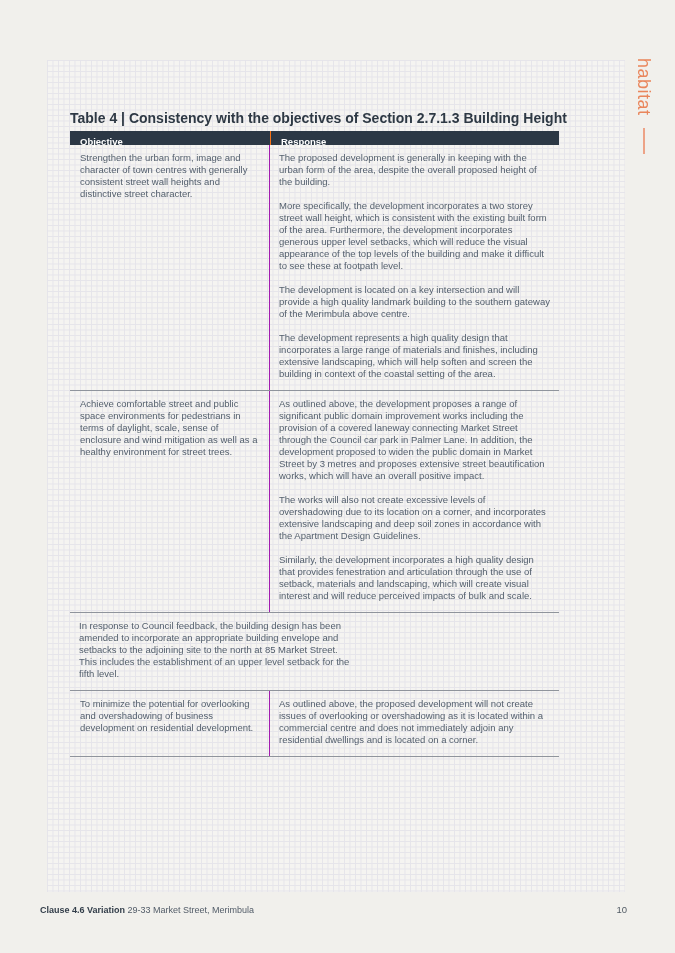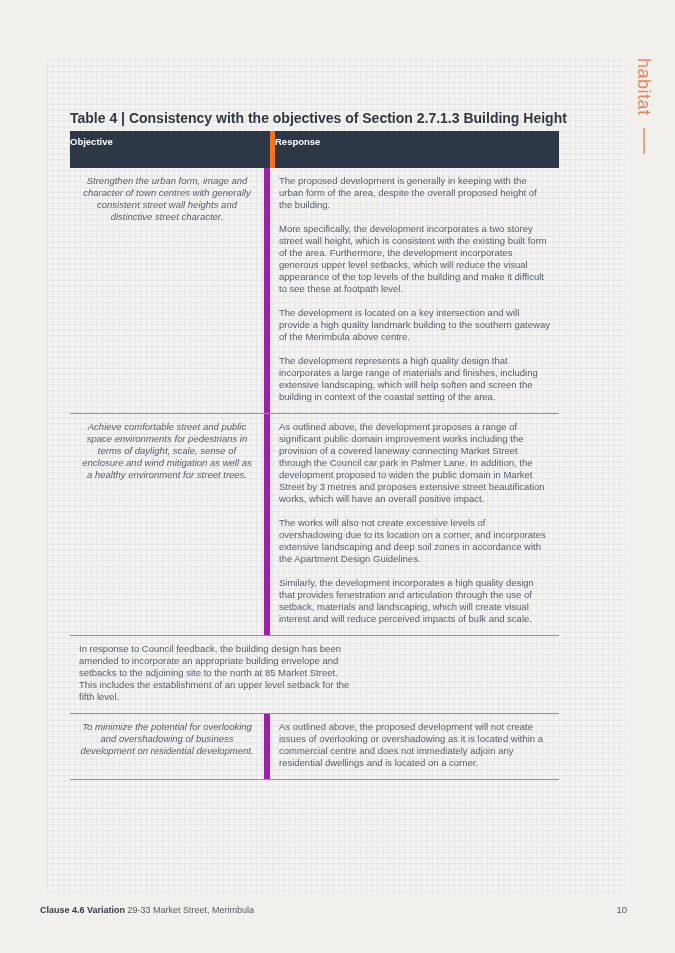--- a/index.html
+++ b/index.html
@@ -60,33 +60,31 @@
     position: absolute;
     left: 70px; top: 131px;
     width: 489px;
     font-size: 9.5px;
     line-height: 12px;
     color: #525e6c;
   }
   .thead { display: flex; background: #2c3845; color: #ffffff; }
   .th {
     font-weight: bold;
-    padding: 5px 7px 5px 0;
-    height: 37px;
+    padding: 5px 7px 5px 10px;
+    height: 14px;
   }
   .th-obj { width: 200px; }
-  .th-resp { width: 289px; border-left: 5px solid #f97316; }
+  .th-resp { width: 289px; border-left: 1px solid #f97316; }
 
   .tr { display: flex; border-bottom: 1px solid #8f949c; }
   .td-obj {
     width: 200px;
     padding: 7px 10px 10px 10px;
-    font-style: italic;
-    border-right: 6px solid #a21caf;
-    text-align: center;
+    border-right: 1px solid #a21caf;
   }
   .td-resp { width: 289px; padding: 7px 8px 10px 9px; }
   .td-resp .para { margin-bottom: 12px; }
   .td-resp .para:last-child { margin-bottom: 0; }
 
   .footer {
     position: absolute;
     left: 40px; top: 905px;
     font-size: 9px;
     color: #525c68;

